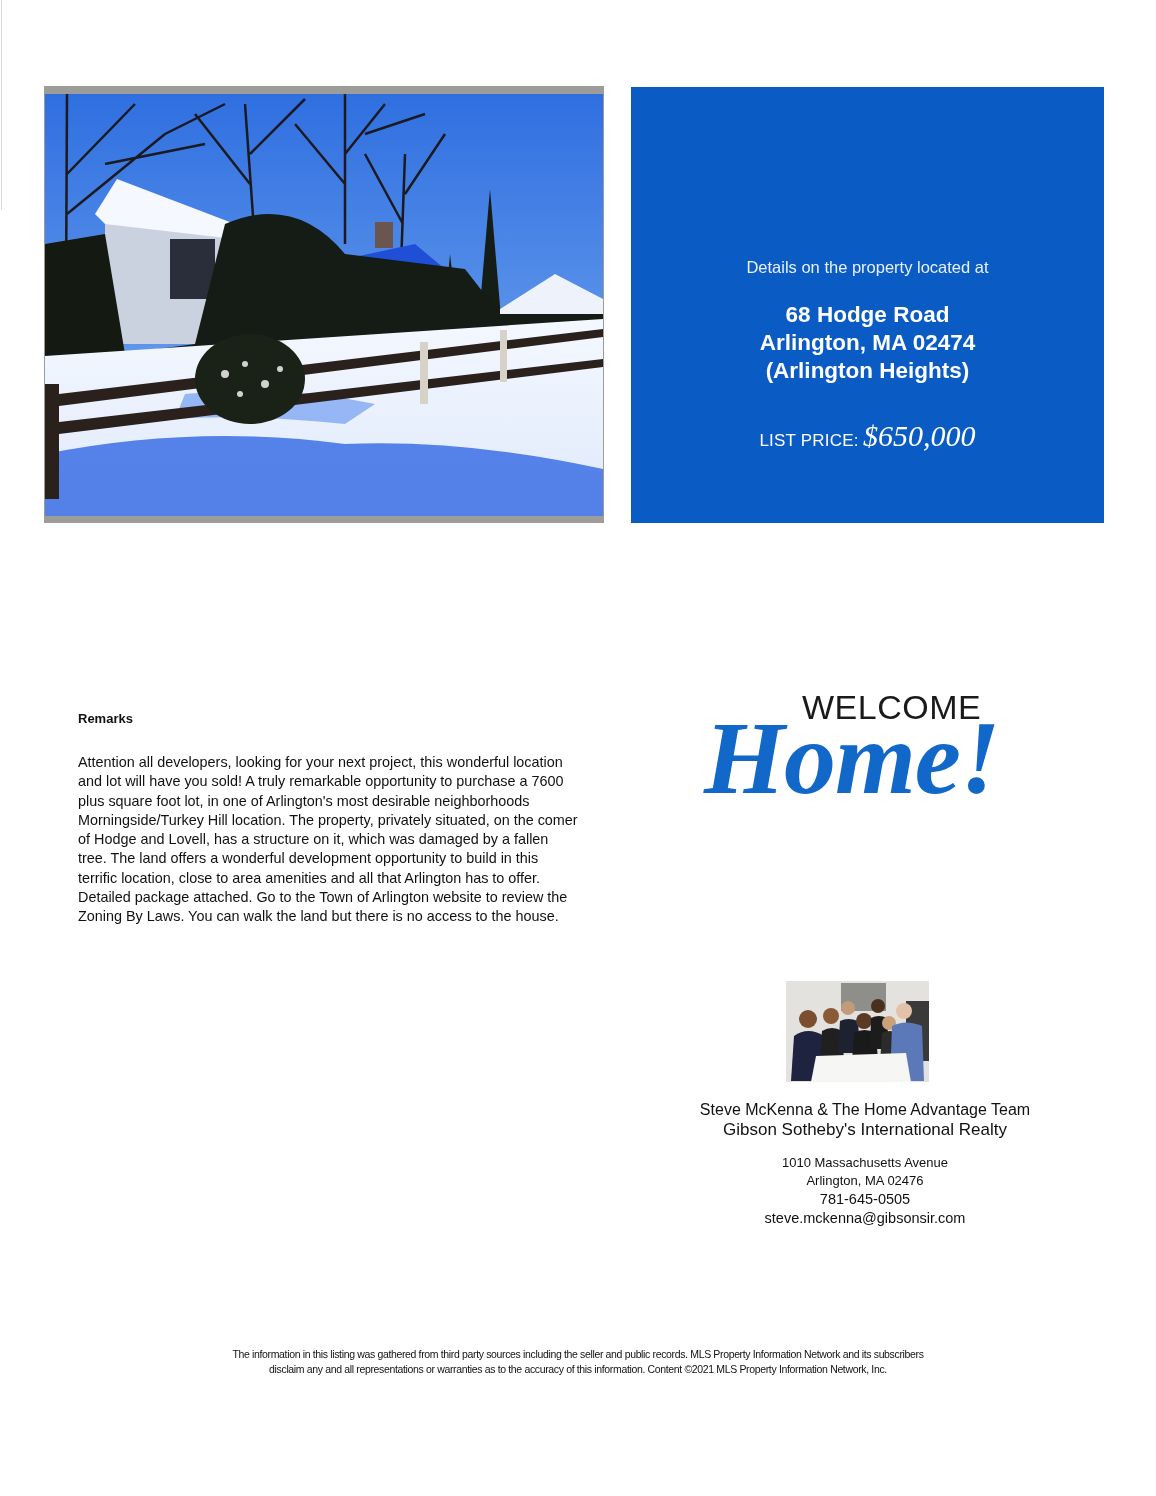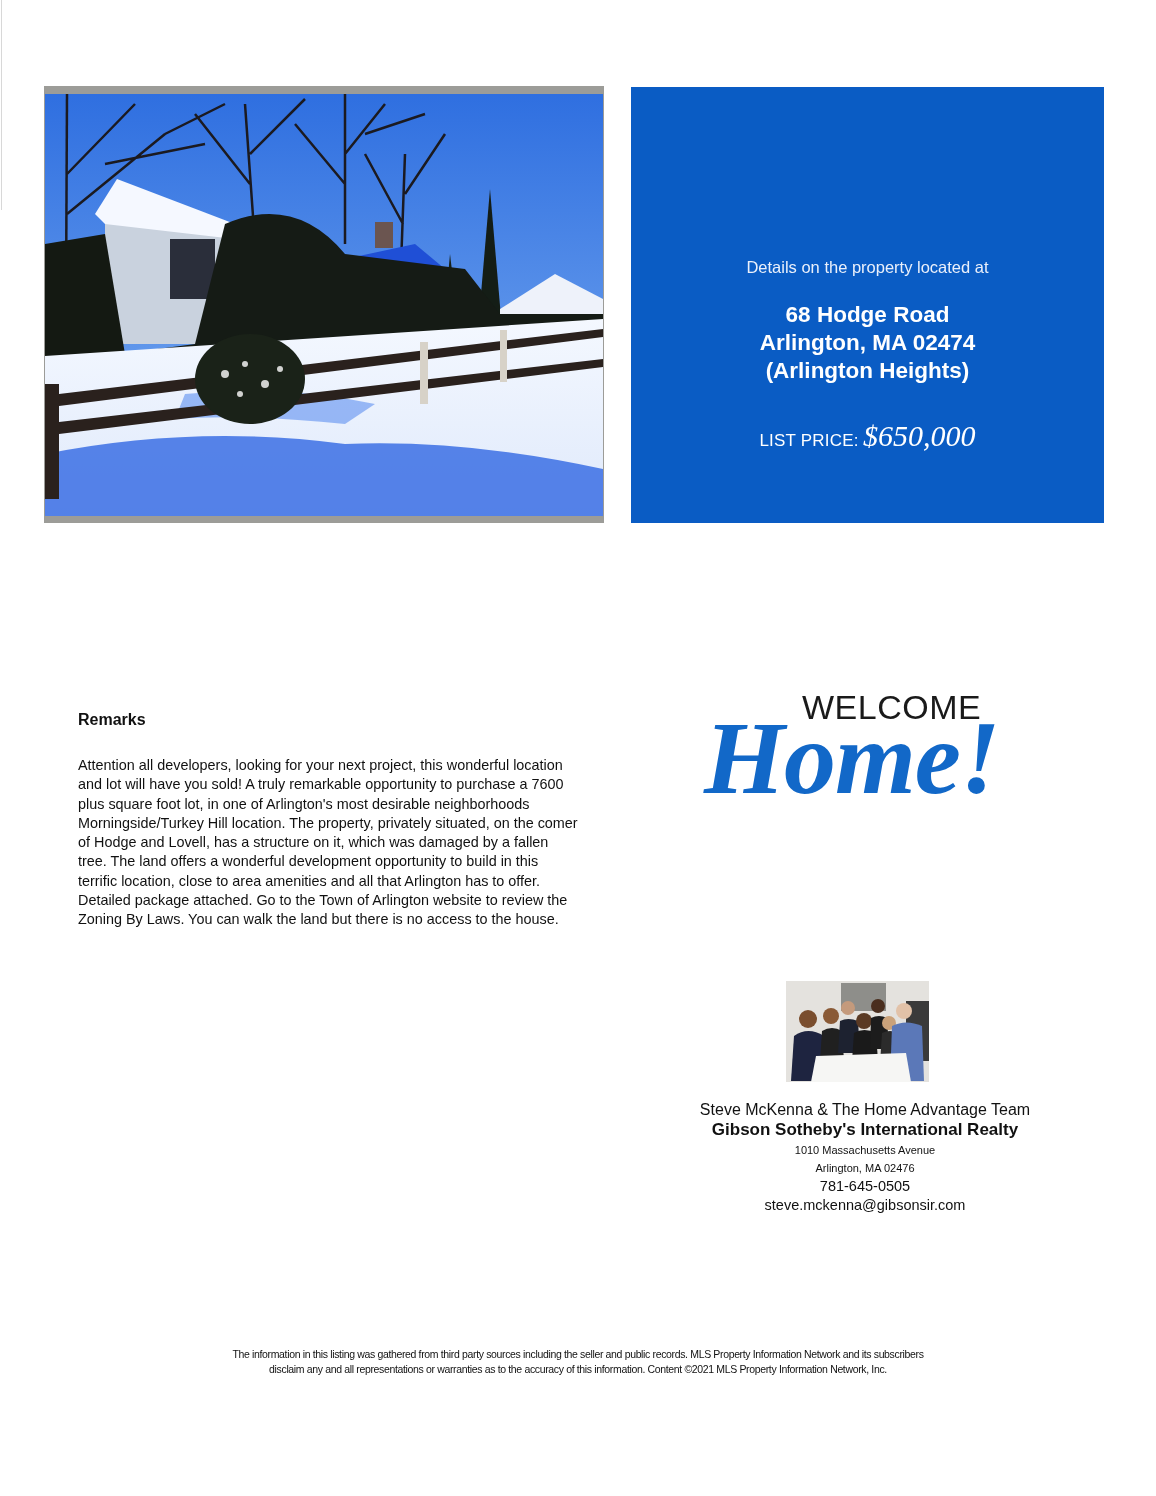--- a/index.html
+++ b/index.html
@@ -23,40 +23,40 @@
       background: #0a5cc4; color: #ffffff; text-align: center;
     }
     .info-intro { position: absolute; top: 171px; left: 0; right: 0; font-size: 16.5px; color: #eaf0fb; }
     .info-address { position: absolute; top: 214px; left: 0; right: 0; font-size: 22.5px; font-weight: bold; line-height: 28px; }
     .info-price-row { position: absolute; top: 332px; left: 0; right: 0; white-space: nowrap; }
     .price-label { font-size: 17px; letter-spacing: 0.2px; }
     .price-value { font-family: "Liberation Serif", serif; font-style: italic; font-size: 30px; }
 
     
     .remarks { position: absolute; left: 78px; top: 711px; width: 500px; }
-    .remarks-heading { font-size: 16px; font-weight: bold; margin: 0 0 27px 0; }
+    .remarks-heading { font-size: 13px; font-weight: bold; margin: 0 0 27px 0; }
     .remarks-body { font-size: 14.4px; line-height: 19.3px; margin: 0; white-space: pre-line; }
 
     
     .welcome { position: absolute; left: 690px; top: 690px; width: 380px; height: 120px; }
     .welcome-top { position: absolute; left: 112px; top: -2px; font-size: 34px; color: #1a1a1a; letter-spacing: 0.5px; }
     .welcome-home {
       position: absolute; left: 14px; top: 8px; font-family: "Liberation Serif", serif;
       font-style: italic; font-weight: bold; font-size: 104px; color: #1268c8; letter-spacing: -1px;
     }
 
     
     .team-photo { position: absolute; left: 786px; top: 981px; width: 143px; height: 101px; overflow: hidden; background: #dcdcdc; }
     .team-photo svg { display: block; width: 100%; height: 100%; }
 
     
     .agent { position: absolute; left: 620px; top: 1100px; width: 490px; text-align: center; }
     .agent-team { font-size: 16px; line-height: 20px; }
-    .agent-company { font-size: 17px; font-weight: bold; line-height: 20px; }
-    .agent-address { font-size: 11px; line-height: 18px; margin-top: 1px; }
+    .agent-company { font-size: 17px; font-weight: normal; line-height: 20px; }
+    .agent-address { font-size: 13px; line-height: 18px; margin-top: 14px; }
     .agent-contact { font-size: 14.5px; line-height: 19px; }
 
     
     .disclaimer {
       position: absolute; left: 110px; top: 1347px; width: 936px; text-align: center;
       font-family: Liberation Sans, sans-serif; font-size: 10.5px; line-height: 15px; color: #111; letter-spacing: -0.35px;
     }
   </style>
 </head>
 <body>

